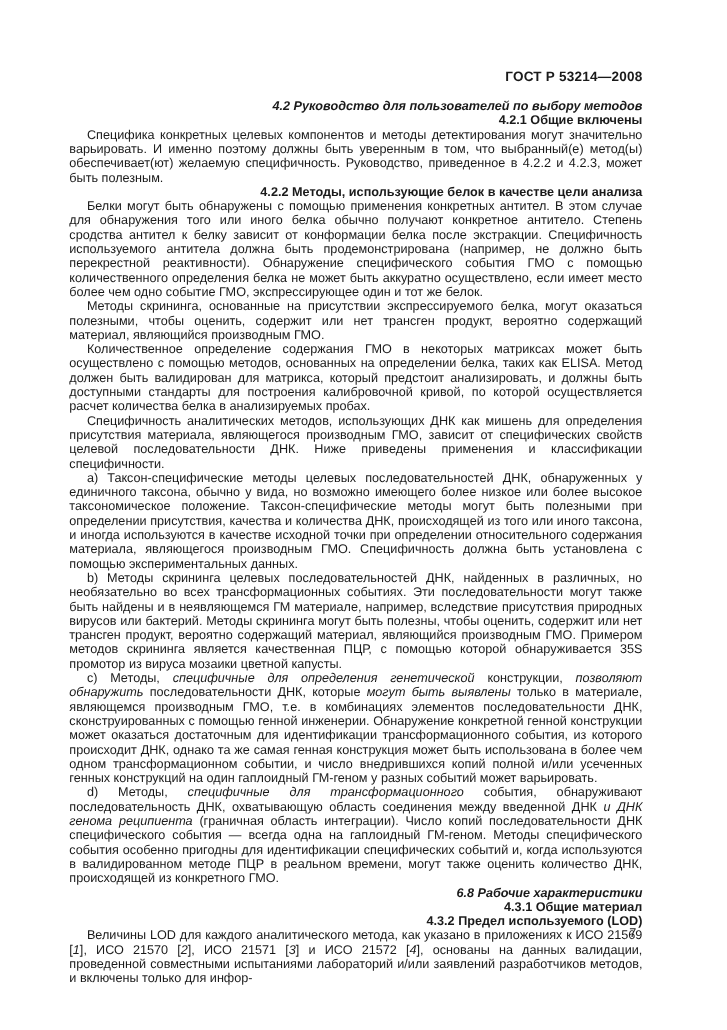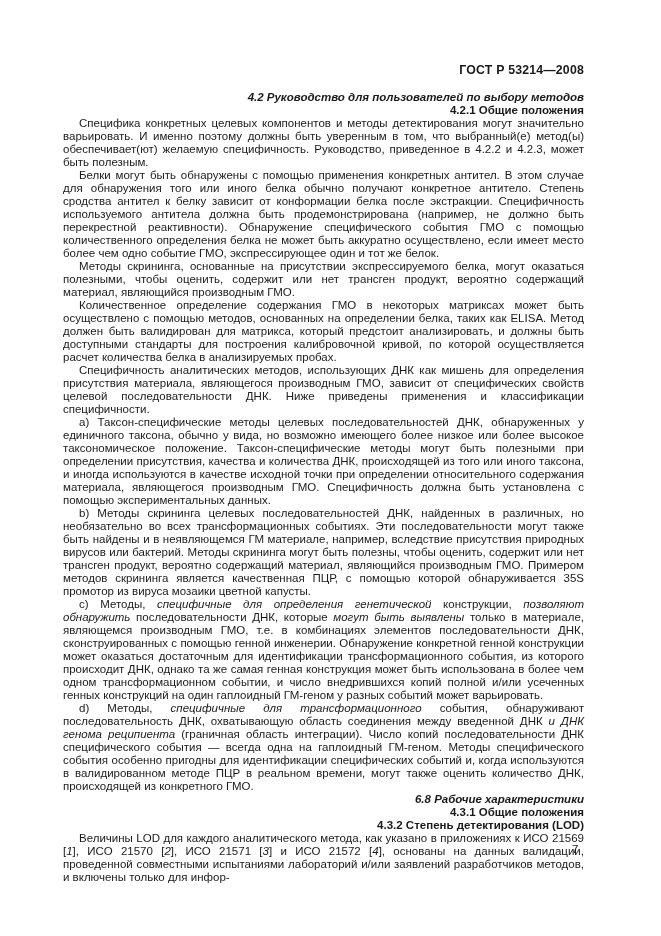--- a/index.html
+++ b/index.html
@@ -61,30 +61,31 @@
   }
 </style>
 </head>
 <body>
 
 <div class="page">
   <div class="content">
     <div class="doc-header">ГОСТ Р 53214—2008</div>
     <div class="doc-body">
         <h4 class="heading-bold-italic">4.2  Руководство для пользователей по выбору методов</h4>
-        <h4 class="heading-bold">4.2.1  Общие положения</h4>
+        <h4 class="heading-bold">4.2.1  Общие включены</h4>
         <p class="paragraph"><span>Специфика конкретных целевых компонентов и методы детектирования могут значительно варьировать. И именно поэтому должны быть уверенным в том, что выбранный(е) метод(ы) обеспечивает(ют) желаемую специфичность. Руководство, приведенное в 4.2.2 и 4.2.3, может быть полезным.</span></p>
+        <h4 class="heading-bold">4.2.2  Методы, использующие белок в качестве цели анализа</h4>
         <p class="paragraph"><span>Белки могут быть обнаружены с помощью применения конкретных антител. В этом случае для обнаружения того или иного белка обычно получают конкретное антитело. Степень сродства антител к белку зависит от конформации белка после экстракции. Специфичность используемого антитела должна быть продемонстрирована (например, не должно быть перекрестной реактивности). Обнаружение специфического события ГМО с помощью количественного определения белка не может быть аккуратно осуществлено, если имеет место более чем одно событие ГМО, экспрессирующее один и тот же белок.</span></p>
         <p class="paragraph"><span>Методы скрининга, основанные на присутствии экспрессируемого белка, могут оказаться полезными, чтобы оценить, содержит или нет трансген продукт, вероятно содержащий материал, являющийся производным ГМО.</span></p>
         <p class="paragraph"><span>Количественное определение содержания ГМО в некоторых матриксах может быть осуществлено с помощью методов, основанных на определении белка, таких как ELISA. Метод должен быть валидирован для матрикса, который предстоит анализировать, и должны быть доступными стандарты для построения калибровочной кривой, по которой осуществляется расчет количества белка в анализируемых пробах.</span></p>
         <p class="paragraph"><span>Специфичность аналитических методов, использующих ДНК как мишень для определения присутствия материала, являющегося производным ГМО, зависит от специфических свойств целевой последовательности ДНК. Ниже приведены применения и классификации специфичности.</span></p>
         <p class="paragraph"><span>a) Таксон-специфические методы целевых последовательностей ДНК, обнаруженных у единичного таксона, обычно у вида, но возможно имеющего более низкое или более высокое таксономическое положение. Таксон-специфические методы могут быть полезными при определении присутствия, качества и количества ДНК, происходящей из того или иного таксона, и иногда используются в качестве исходной точки при определении относительного содержания материала, являющегося производным ГМО. Специфичность должна быть установлена с помощью экспериментальных данных.</span></p>
         <p class="paragraph"><span>b) Методы скрининга целевых последовательностей ДНК, найденных в различных, но необязательно во всех трансформационных событиях. Эти последовательности могут также быть найдены и в неявляющемся ГМ материале, например, вследствие присутствия природных вирусов или бактерий. Методы скрининга могут быть полезны, чтобы оценить, содержит или нет трансген продукт, вероятно содержащий материал, являющийся производным ГМО. Примером методов скрининга является качественная ПЦР, с помощью которой обнаруживается 35S промотор из вируса мозаики цветной капусты.</span></p>
         <p class="paragraph"><span>c) Методы, </span><em>специфичные для определения генетической</em><span> конструкции, </span><em>позволяют обнаружить</em><span> последовательности ДНК, которые </span><em>могут быть выявлены</em><span> только в материале, являющемся производным ГМО, т.е. в комбинациях элементов последовательности ДНК, сконструированных с помощью генной инженерии. Обнаружение конкретной генной конструкции может оказаться достаточным для идентификации трансформационного события, из которого происходит ДНК, однако та же самая генная конструкция может быть использована в более чем одном трансформационном событии, и число внедрившихся копий полной и/или усеченных генных конструкций на один гаплоидный ГМ-геном у разных событий может варьировать.</span></p>
         <p class="paragraph"><span>d) Методы, </span><em>специфичные для трансформационного</em><span> события, обнаруживают последовательность ДНК, охватывающую область соединения между введенной ДНК </span><em>и ДНК генома реципиента</em><span> (граничная область интеграции). Число копий последовательности ДНК специфического события — всегда одна на гаплоидный ГМ-геном. Методы специфического события особенно пригодны для идентификации специфических событий и, когда используются в валидированном методе ПЦР в реальном времени, могут также оценить количество ДНК, происходящей из конкретного ГМО.</span></p>
         <h4 class="heading-bold-italic">6.8  Рабочие характеристики</h4>
-        <h4 class="heading-bold">4.3.1  Общие положения</h4>
-        <h4 class="heading-bold">4.3.2  Степень детектирования (LOD)</h4>
+        <h4 class="heading-bold">4.3.1  Общие материал</h4>
+        <h4 class="heading-bold">4.3.2  Предел используемого (LOD)</h4>
         <p class="paragraph"><span>Величины LOD для каждого аналитического метода, как указано в приложениях к ИСО 21569 [</span><em>1</em><span>], ИСО 21570 [</span><em>2</em><span>], ИСО 21571 [</span><em>3</em><span>] и ИСО 21572 [</span><em>4</em><span>], основаны на данных валидации, проведенной совместными испытаниями лабораторий и/или заявлений разработчиков методов, и включены только для инфор-</span></p>
       </div>
   </div>
   <div class="page-number">7</div>
 </div>
 
 </body></html>

